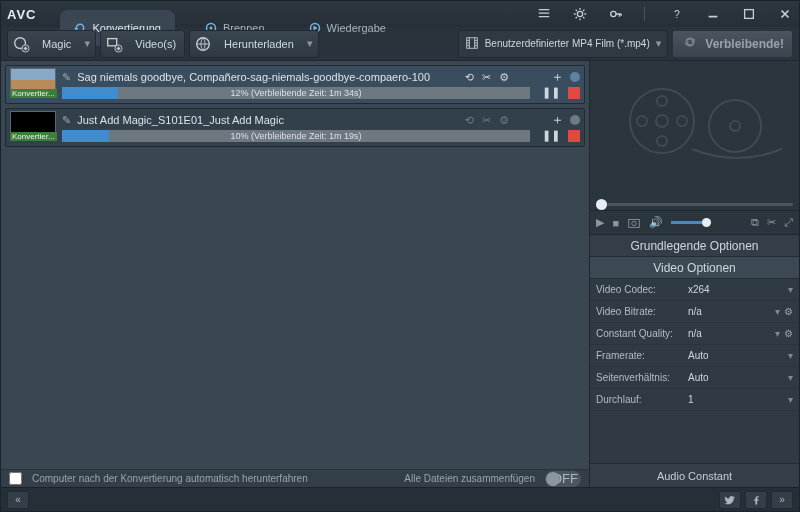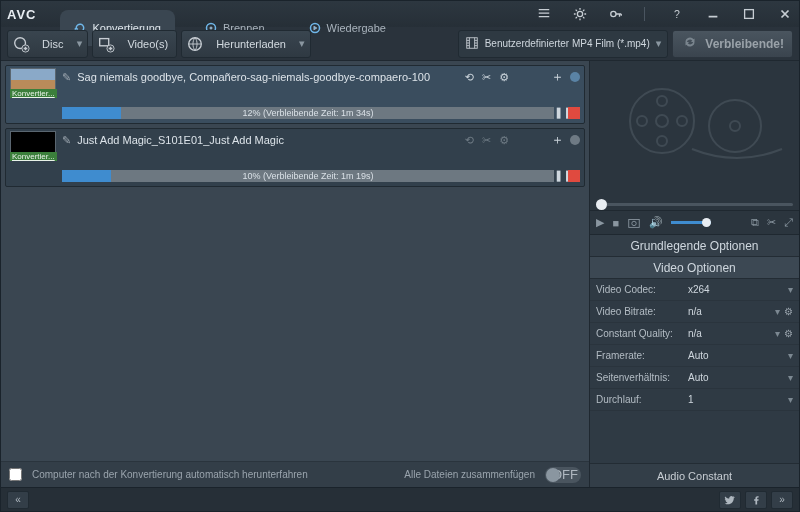--- a/index.html
+++ b/index.html
@@ -26,35 +26,35 @@
   .main-area { display: flex; height: calc(100% - 26px - 34px - 24px); }
   .left-col { flex: 1; display: flex; flex-direction: column; background: #3a4651; }
   .right-col { width: 210px; background: #2f3a44; border-left: 1px solid #1f2830; display: flex; flex-direction: column; }
 
   .item-list { padding: 4px 4px 0 4px; }
   .item { background: #32404c; border: 1px solid #202a32; border-radius: 2px; margin-bottom: 4px; padding: 2px 4px 4px 4px; }
   .item.sel { background: #3a4d5e; }
   .item-row1 { display: flex; align-items: center; height: 18px; gap: 6px; }
   .thumb { width: 46px; height: 30px; background: #000; border: 1px solid #5a6670; float: left; margin-right: 6px; position: relative; }
   .thumb.desert { background: linear-gradient(#8aa9c8 40%, #b98b5a 40%); }
-  .tag { position: absolute; bottom: -1px; left: -1px; font-size: 8px; background: #3b7f3b; color: #e9f3e9; padding: 0 2px; text-decoration: underline; }
+  .tag { position: absolute; bottom: -1px; left: -1px; font-size: 8px; background: #3b7f3b; color: #e9f3e9; padding: 0 2px; }
   .item-title { flex: 1; font-size: 11px; color: #dce3e9; display: flex; align-items: center; gap: 4px; }
   .mini-icons { display: flex; gap: 8px; color: #6e7a84; }
   .mini-icons span.on { color: #cad3da; }
   .plus { color: #cad3da; font-size: 13px; }
   .dot { width: 10px; height: 10px; border-radius: 50%; background: #6e7a84; }
   .dot.blue { background: #5a83a5; }
-  .prog-row { display: flex; align-items: center; gap: 0; margin-top: 20px; }
+  .prog-row { display: flex; align-items: center; gap: 12px; margin-top: 0; }
   .prog-outer { flex: 1; height: 12px; background: #6d7881; position: relative; font-size: 9px; color: #d9e0e6; }
   .prog-inner { position: absolute; left: 0; top: 0; bottom: 0; background: #3f8ccf; }
   .prog-text { position: absolute; width: 100%; text-align: center; top: 0; line-height: 12px; }
   .pause-icon { width: 14px; color: #cfd7de; text-align: center; cursor: pointer; }
   .stop-icon { width: 12px; height: 12px; background: #e04a3f; cursor: pointer; }
 
-  .left-bottom { margin-top: auto; height: 26px; border-top: 1px solid #2a343d; display: flex; align-items: center; padding: 0 8px; gap: 10px; background: #333e48; font-size: 10px; color: #9aa4ad; }
+  .left-bottom { margin-top: auto; height: 18px; border-top: 1px solid #2a343d; display: flex; align-items: center; padding: 0 8px; gap: 10px; background: #333e48; font-size: 10px; color: #9aa4ad; }
   .switch { width: 36px; height: 16px; border-radius: 8px; background: #4a555f; position: relative; cursor: pointer; font-size: 13px; color: #aeb7bf; display: flex; align-items: center; justify-content: flex-end; padding: 0 3px; }
   .switch .knob { position: absolute; left: 1px; top: 1px; width: 14px; height: 14px; border-radius: 50%; background: #8a96a0; }
 
   
   .preview { height: 150px; background: #2b353e; position: relative; border-bottom: 1px solid #1f2830; }
   .reel { position: absolute; right: 12px; top: 20px; width: 180px; height: 90px; opacity: 0.25; }
   .tline { position: absolute; bottom: 4px; left: 6px; right: 6px; }
   .trk { height: 3px; background: #4a555f; border-radius: 2px; position: relative; }
   .tknob { position: absolute; left: 0%; top: -4px; width: 11px; height: 11px; background: #e8edf2; border-radius: 50%; }
   .player-ctrl { height: 24px; background: #2b353e; border-bottom: 1px solid #1f2830; display: flex; align-items: center; padding: 0 6px; gap: 8px; color: #8a96a0; }
@@ -152,21 +152,21 @@
 
 <div class="toolbar">
   <div class="drop">
     <span class="dicn">
         <svg viewBox="0 0 20 20" width="18" height="18">
           <circle cx="9" cy="9" r="6" fill="none" stroke="#c7cdd3" stroke-width="1.5"></circle>
           <circle cx="15" cy="15" r="4" fill="#3a444e" stroke="#c7cdd3"></circle>
           <path d="M15 13v4M13 15h4" stroke="#c7cdd3" stroke-width="1.5"></path>
         </svg>
       </span>
-    <span class="dlbl">Disc</span>
+    <span class="dlbl">Magic</span>
     <span class="dcaret">▾</span>
   </div>
   <div class="drop">
     <span class="dicn">
         <svg viewBox="0 0 20 20" width="18" height="18">
           <rect x="3" y="4" width="10" height="8" fill="none" stroke="#c7cdd3" stroke-width="1.5"></rect>
           <circle cx="15" cy="15" r="4" fill="#3a444e" stroke="#c7cdd3"></circle>
           <path d="M15 13v4M13 15h4" stroke="#c7cdd3" stroke-width="1.5"></path>
         </svg>
       </span>

